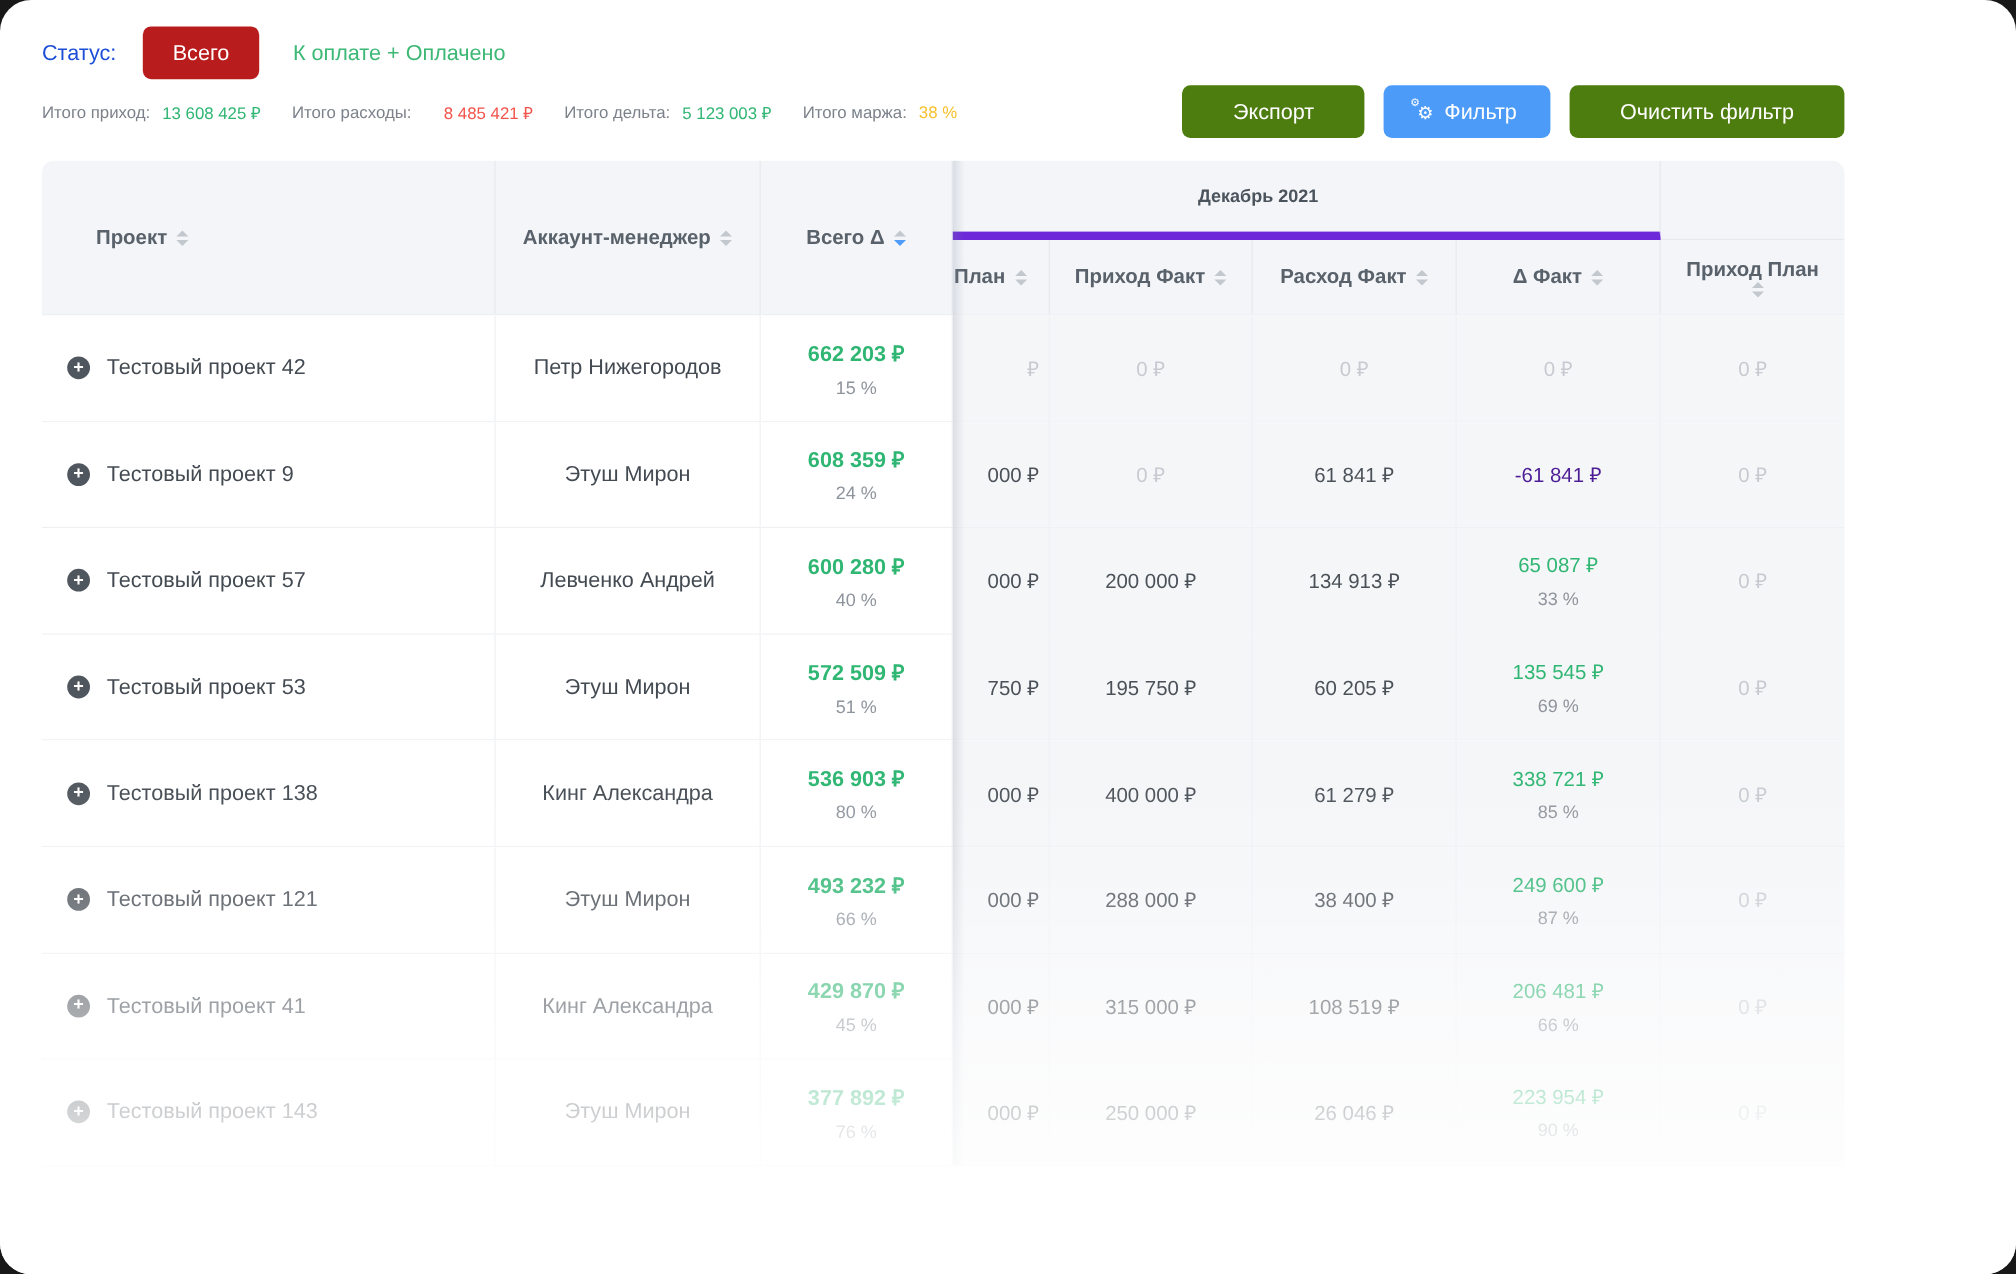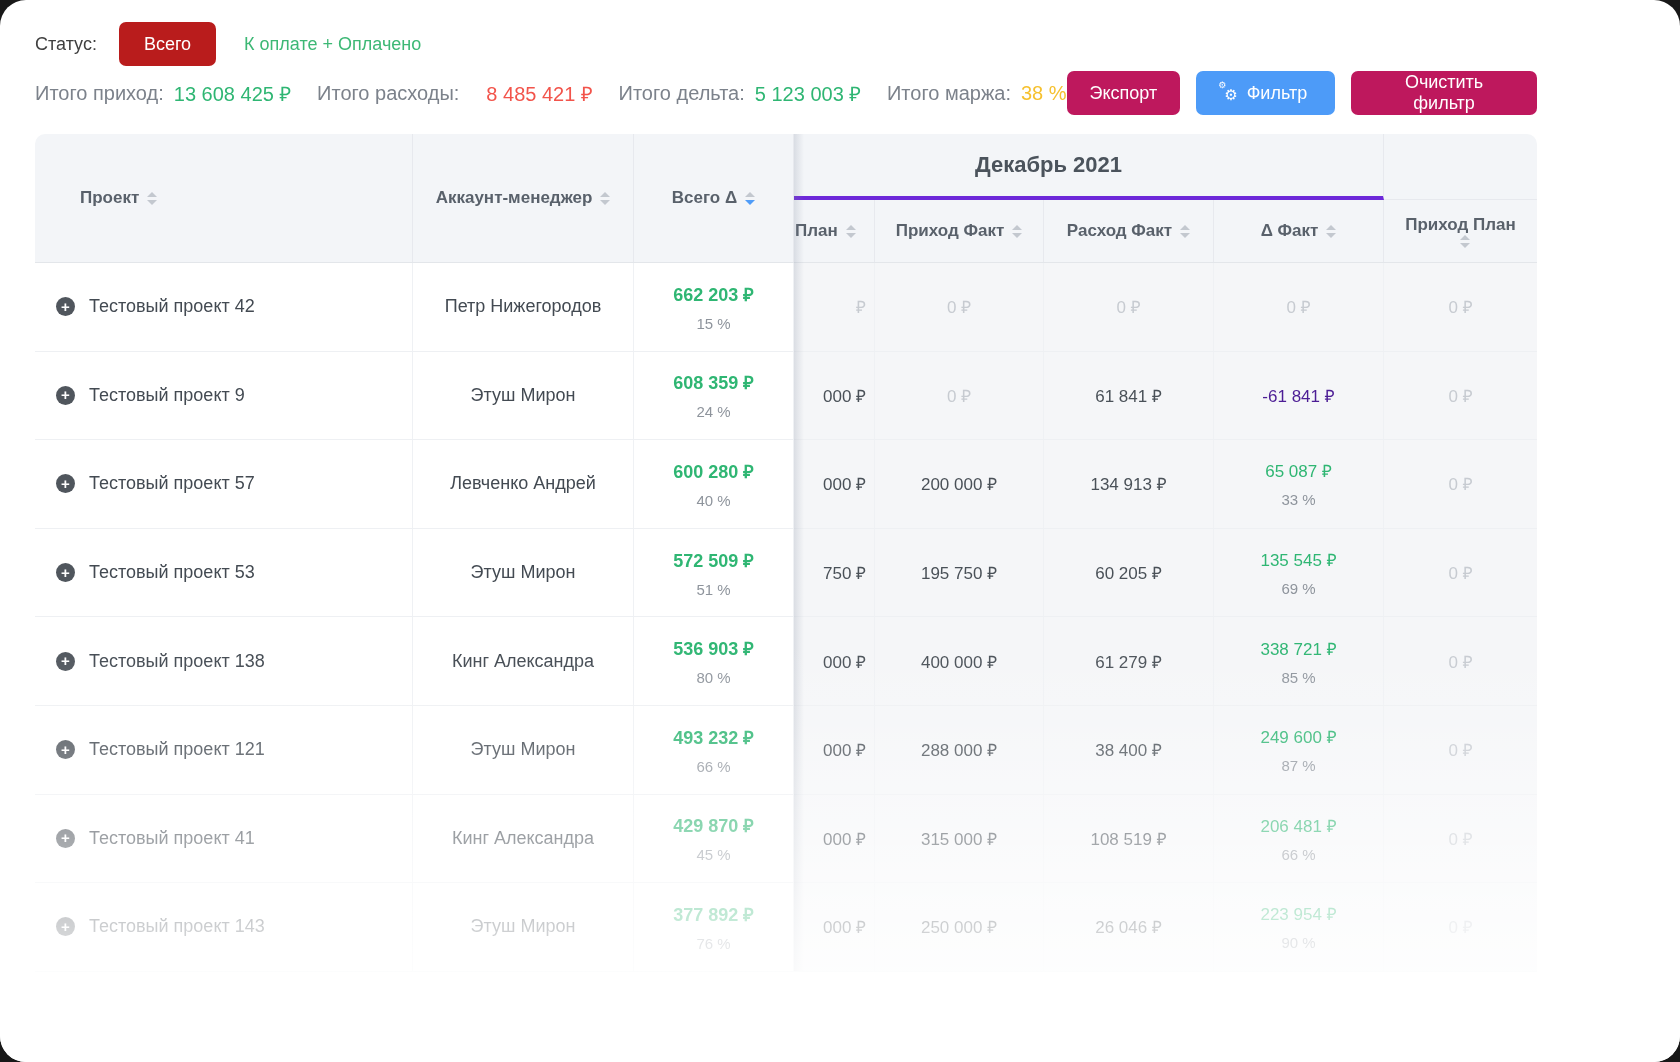--- a/index.html
+++ b/index.html
@@ -1,52 +1,52 @@
 <!DOCTYPE html>
 <html><head>
 <meta charset="utf-8">
 <style>
   html,body{margin:0;padding:0;background:#181818;}
   *{box-sizing:border-box;font-family:"Liberation Sans",sans-serif;}
   .canvas{position:relative;width:1680px;height:1062px;margin:0 auto;background:#fff;
           border-radius:26px;overflow:hidden;}
   
   .topbar{display:flex;align-items:center;padding:22px 35px 0 35px;height:66px;}
-  .status-label{font-size:18px;color:#404040;margin-right:22px;}
+  .status-label{font-size:18px;color:#1d4ed8;margin-right:22px;}
   .btn-status{height:44px;padding:0 25px;border:none;border-radius:7px;background:#b91c1c;
               color:#fff;font-size:18px;cursor:pointer;}
   .link-status{margin-left:28px;font-size:18px;color:#3db875;cursor:pointer;background:none;border:none;padding:0;}
   
   .bar2{display:flex;align-items:center;justify-content:space-between;padding:5px 143px 0 35px;height:49px;}
   .summary{display:flex;align-items:center;gap:26px;}
-  .sum-item{display:flex;align-items:center;gap:10px;font-size:20px;white-space:nowrap;}
+  .sum-item{display:flex;align-items:center;gap:10px;font-size:14px;white-space:nowrap;}
   .sum-label{color:#7c828b;}
   .sum-val{font-weight:400;}
   .sum-val.green{color:#2fb673;}
   .sum-val.red{color:#f2544b;margin-left:17px;}
   .sum-val.yellow{color:#f6c12f;}
   .toolbar{display:flex;align-items:center;gap:16px;}
   .btn{height:44px;border:none;border-radius:7px;color:#fff;font-size:18px;cursor:pointer;
        display:inline-flex;align-items:center;justify-content:center;gap:9px;}
-  .btn.gray{background:#be185d;padding:0 23px;}
+  .btn.gray{background:#4d7c0f;padding:0 42px;}
   .btn.blue{background:#4d9bf8;padding:0 28px;}
   .gear{position:relative;font-size:15px;line-height:1;display:inline-block;transform:translateY(1px);}
   .gear::before{content:"⚙";position:absolute;font-size:9px;left:-6px;top:-6px;}
   
   .table{position:relative;width:1502px;margin:19px 0 0 35px;}
   .grid{display:grid;grid-template-columns:378px 221px 160px 81px 169px 170px 170px 153px;}
   .thead{grid-template-rows:66px 62px;background:#f3f5f8;border-bottom:1px solid #e3e6ea;
          border-radius:10px 10px 0 0;overflow:hidden;}
   .th{display:flex;align-items:center;justify-content:center;font-size:17px;font-weight:700;
       color:#59616b;border-right:1px solid #e7e9ee;cursor:pointer;}
   .th.frozen{grid-row:1 / 3;}
   .th.c1{grid-column:1;justify-content:flex-start;padding-left:45px;}
   .th.c2{grid-column:2;}
   .th.c3{grid-column:3;}
-  .th.group{grid-column:4 / 8;grid-row:1;border-bottom:4px solid #6d28d9;font-size:22px;
+  .th.group{grid-column:4 / 8;grid-row:1;border-bottom:7px solid #6d28d9;font-size:15px;
             color:#4b535c;padding-right:80px;cursor:default;}
   .th.group-empty{grid-column:8;grid-row:1;border-right:none;border-bottom:1px solid #e7e9ee;cursor:default;}
   .th.sub{white-space:nowrap;}
   .th.sub.clip{overflow:hidden;justify-content:flex-start;padding-left:1px;}
   .th.last{border-right:none;}
   .sort{display:inline-flex;flex-direction:column;gap:3px;margin-left:8px;}
   .sort i{width:0;height:0;border-left:5px solid transparent;border-right:5px solid transparent;}
   .sort .up{border-bottom:5px solid #c3c8cf;}
   .sort .down{border-top:5px solid #c3c8cf;}
   .sort.desc .down{border-top-color:#4f9cf8;}

